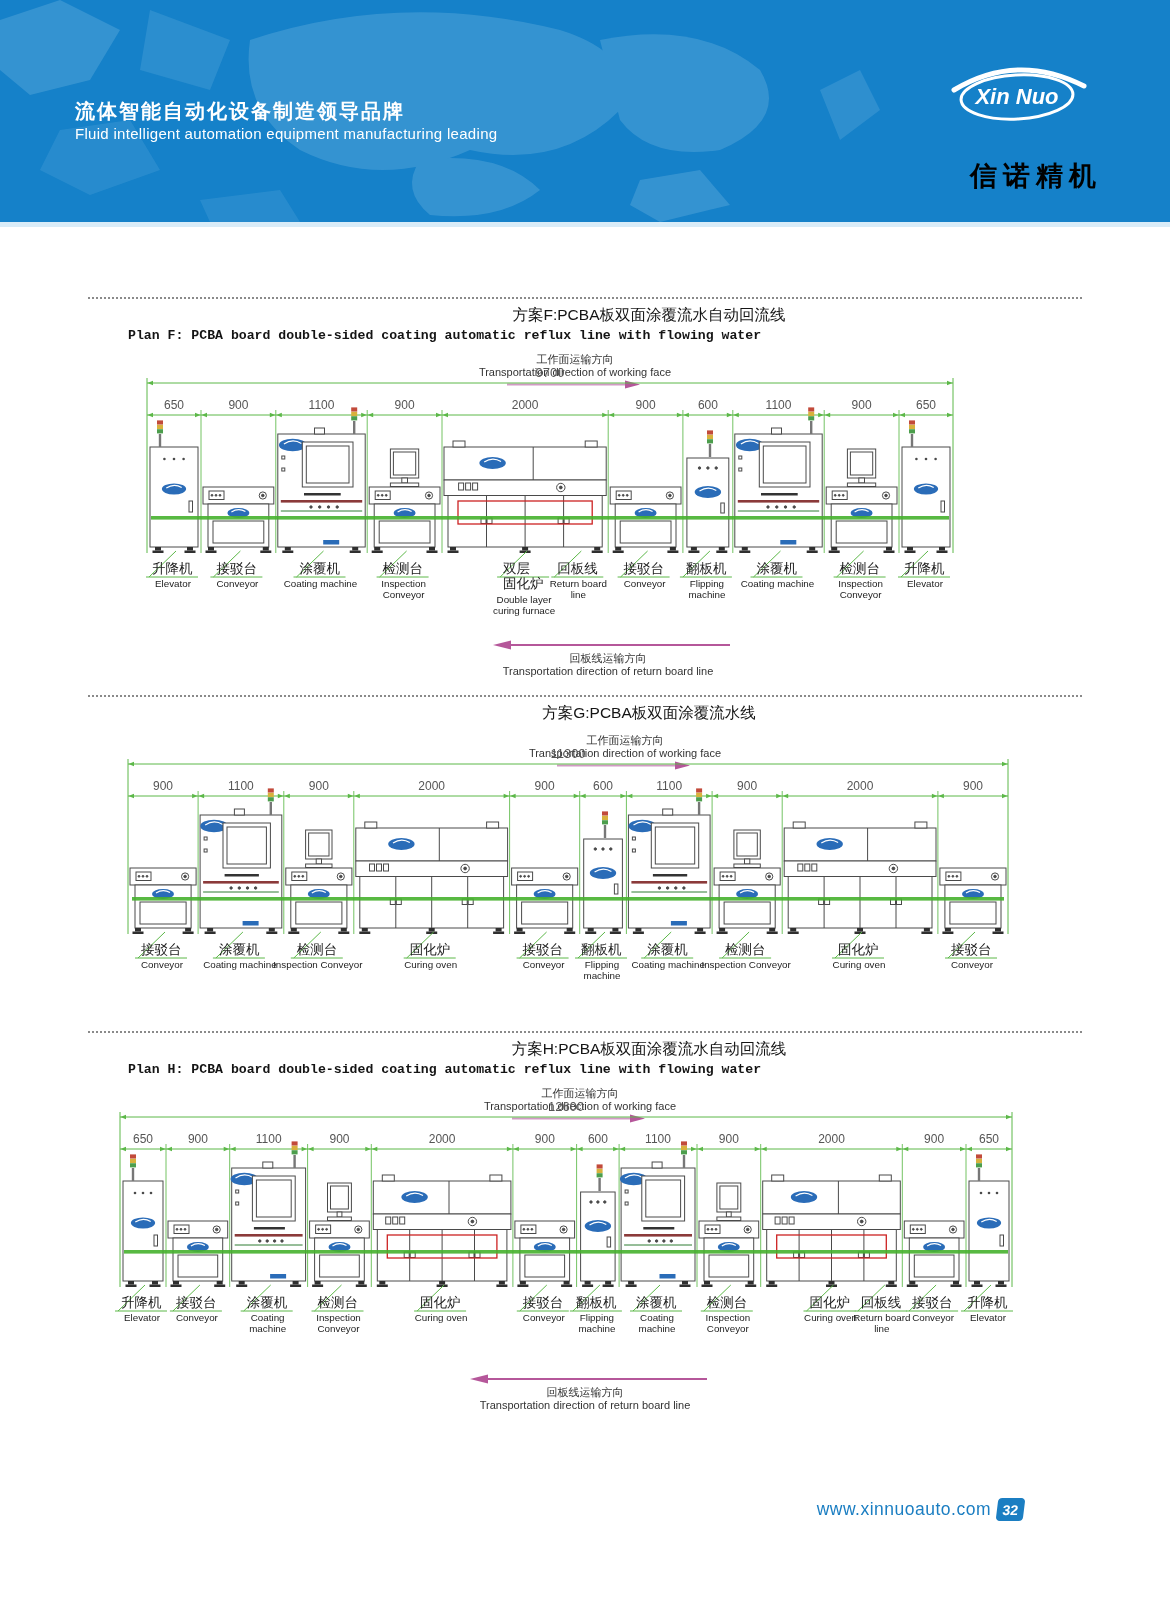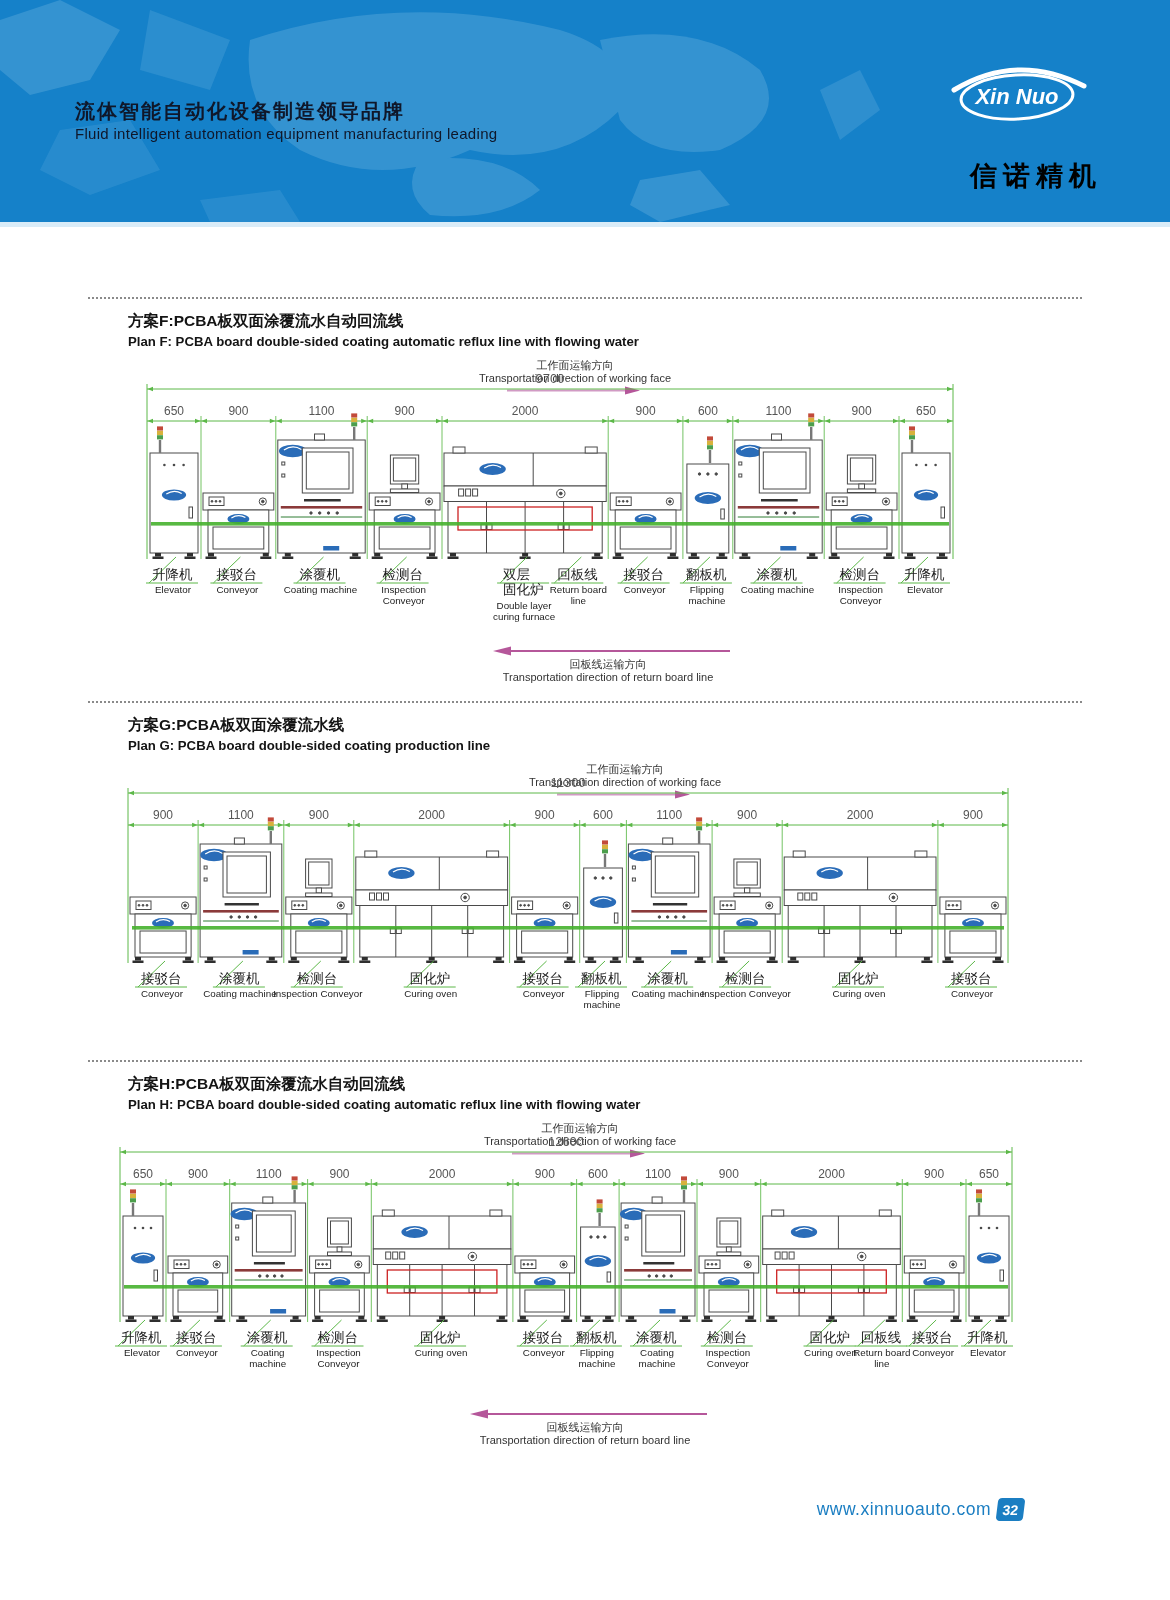--- a/index.html
+++ b/index.html
@@ -2,31 +2,31 @@
 <html><head>
 <meta charset="utf-8">
 <style>
   html,body{margin:0;padding:0;background:#ffffff;}
   body{width:1170px;height:1600px;position:relative;overflow:hidden;
        font-family:"Liberation Sans","DejaVu Sans",sans-serif;color:#1a1a1a;}
   
   .header{position:relative;width:1170px;height:222px;background:#1581c9;overflow:hidden;
           border-bottom:5px solid #d9ecf8;}
   .header svg.map{position:absolute;left:0;top:0;}
-  .tagline{position:absolute;left:75px;top:98px;color:#0f172a;}
+  .tagline{position:absolute;left:75px;top:98px;color:#ffffff;}
   .tagline .zh{font-size:20px;font-weight:bold;letter-spacing:2px;}
   .tagline .en{font-size:15px;font-weight:300;margin-top:0;letter-spacing:.3px;}
   .brand{position:absolute;right:68px;top:52px;width:170px;text-align:right;color:#000000;}
   .brand .name{font-size:27px;font-weight:bold;letter-spacing:6px;margin-top:20px;}
   
   .sep{margin:0 88px;border-top:2px dotted #8a8a8a;height:0;}
   .sep.first{margin-top:70px;}
   .plan{margin-top:0;}
-  .plan h3{margin:12px 0 2px 128px;font-size:15.5px;font-weight:bold;color:#141414;}
-  .plan h4{margin:0 0 0 128px;font-size:13.2px;font-weight:bold;color:#141414;}
+  .plan h3{margin:6px 0 2px 128px;font-size:15.5px;font-weight:normal;color:#141414;text-align:center;}
+  .plan h4{margin:0 0 0 128px;font-size:13.2px;font-weight:bold;color:#141414;font-family:Liberation Mono, monospace;}
   .plan .diagram{display:block;margin-top:8px;}
   
   .footer{position:absolute;right:0;top:1498px;width:1170px;display:flex;justify-content:flex-end;
           align-items:center;padding-right:16px;}
   .footer .site{color:#1b7ec2;font-size:17.5px;letter-spacing:.5px;margin-right:6px;}
   .footer .badge{display:flex;align-items:center;justify-content:center;width:27px;height:23px;
           background:#1b7ec2;color:#fff;font-size:14px;font-weight:bold;border-radius:4px;
           transform:skewX(-7deg);margin-right:130px;}
 </style>
 </head>
@@ -479,21 +479,20 @@
           <path d="M493,294 L511,289.5 L511,298.5 Z" fill="#b5579a" stroke="none"></path>
           <text x="608.0" y="311.0">回板线运输方向</text>
           <text x="608.0" y="324.0">Transportation direction of return board line</text>
         </g>
       </svg></div>
 </section>
 
 <div class="sep"></div>
 <section class="plan">
   <h3>方案G:PCBA板双面涂覆流水线</h3>
-  <h4>Plan G: PCBA board double-sided coating production line</h4>
   <div class="diagram"><svg width="1170" height="295">
         <g font-size="11" fill="#333" text-anchor="middle">
           <text x="625.0" y="12.0">工作面运输方向</text>
           <text x="625.0" y="25.0">Transportation direction of working face</text>
           <line x1="557.0" y1="33.5" x2="675.0" y2="33.5" stroke="#d19ac4" stroke-width="1.8"></line>
           <path d="M675,29.5 L690,33.5 L675,37.5 Z" fill="#b5579a" stroke="none"></path>
         </g>
         <g stroke="#5cb848" stroke-width="1" fill="none">
           <line x1="128.0" y1="32.0" x2="1008.0" y2="32.0"></line>
           <line x1="128.0" y1="27.0" x2="128.0" y2="202.0"></line>

